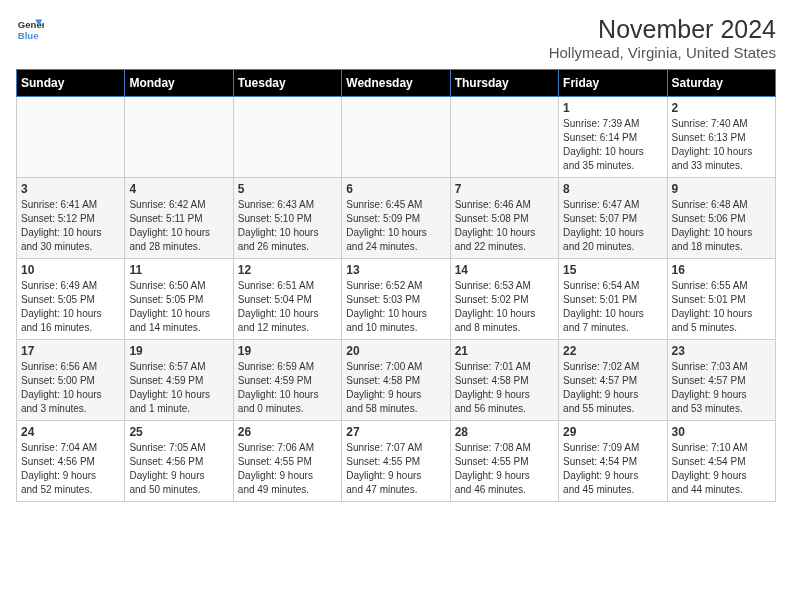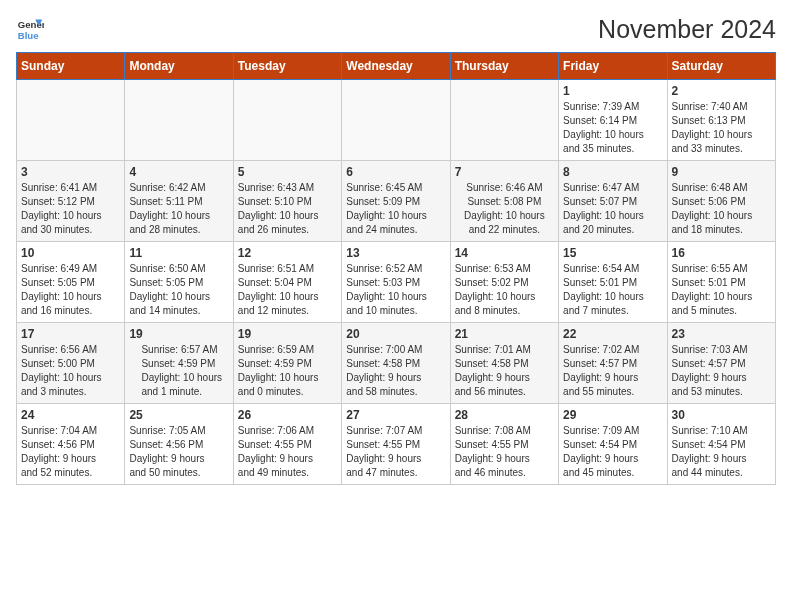--- a/index.html
+++ b/index.html
@@ -37,21 +37,21 @@
     .subtitle {
       font-size: 15px;
       color: #555;
     }
     table {
       width: 100%;
       border-collapse: collapse;
       table-layout: fixed;
     }
     thead tr th {
-      background-color: #c2410c;
+      background-color: #000000;
       color: #fff;
       font-size: 12px;
       font-weight: bold;
       padding: 6px 4px;
       text-align: left;
       border: 1px solid #3a7bc8;
       margin-top: 43px;
     }
     tbody tr td {
       border: 1px solid #ccc;
@@ -85,20 +85,21 @@
 <div class="header-area">
   <div class="logo">
     <svg class="logo-icon" viewBox="0 0 32 32">
       <text x="2" y="14" font-size="11" font-weight="bold" fill="#333">General</text>
       <text x="2" y="26" font-size="11" font-weight="bold" fill="#4a90d9">Blue</text>
       <polygon points="22,4 30,4 26,12" fill="#4a90d9"></polygon>
     </svg>
   </div>
   <div class="title-area">
     <div class="month-title">November 2024</div>
+    <div class="subtitle">Hollymead, Virginia, United States</div>
   </div>
 </div>
 
 <table>
   <thead>
     <tr>
     <th>Sunday</th>
         <th>Monday</th>
         <th>Tuesday</th>
         <th>Wednesday</th>
@@ -153,21 +154,21 @@
         </td>
         <td>
           <div class="day-number">6</div>
           <div class="day-info" style="white-space: pre-line;">Sunrise: 6:45 AM
 Sunset: 5:09 PM
 Daylight: 10 hours
 and 24 minutes.</div>
         </td>
         <td>
           <div class="day-number">7</div>
-          <div class="day-info" style="white-space: pre-line; text-align: center;">Sunrise: 6:46 AM
+          <div class="day-info" style="white-space: pre-line;">Sunrise: 6:46 AM
 Sunset: 5:08 PM
 Daylight: 10 hours
 and 22 minutes.</div>
         </td>
         <td>
           <div class="day-number">8</div>
           <div class="day-info" style="white-space: pre-line;">Sunrise: 6:47 AM
 Sunset: 5:07 PM
 Daylight: 10 hours
 and 20 minutes.</div>
@@ -234,21 +235,21 @@
       <tr>
         <td>
           <div class="day-number">17</div>
           <div class="day-info" style="white-space: pre-line;">Sunrise: 6:56 AM
 Sunset: 5:00 PM
 Daylight: 10 hours
 and 3 minutes.</div>
         </td>
         <td>
           <div class="day-number">19</div>
-          <div class="day-info" style="white-space: pre-line; margin-left: 12px;">Sunrise: 6:57 AM
+          <div class="day-info" style="white-space: pre-line;">Sunrise: 6:57 AM
 Sunset: 4:59 PM
 Daylight: 10 hours
 and 1 minute.</div>
         </td>
         <td>
           <div class="day-number">19</div>
           <div class="day-info" style="white-space: pre-line;">Sunrise: 6:59 AM
 Sunset: 4:59 PM
 Daylight: 10 hours
 and 0 minutes.</div>

